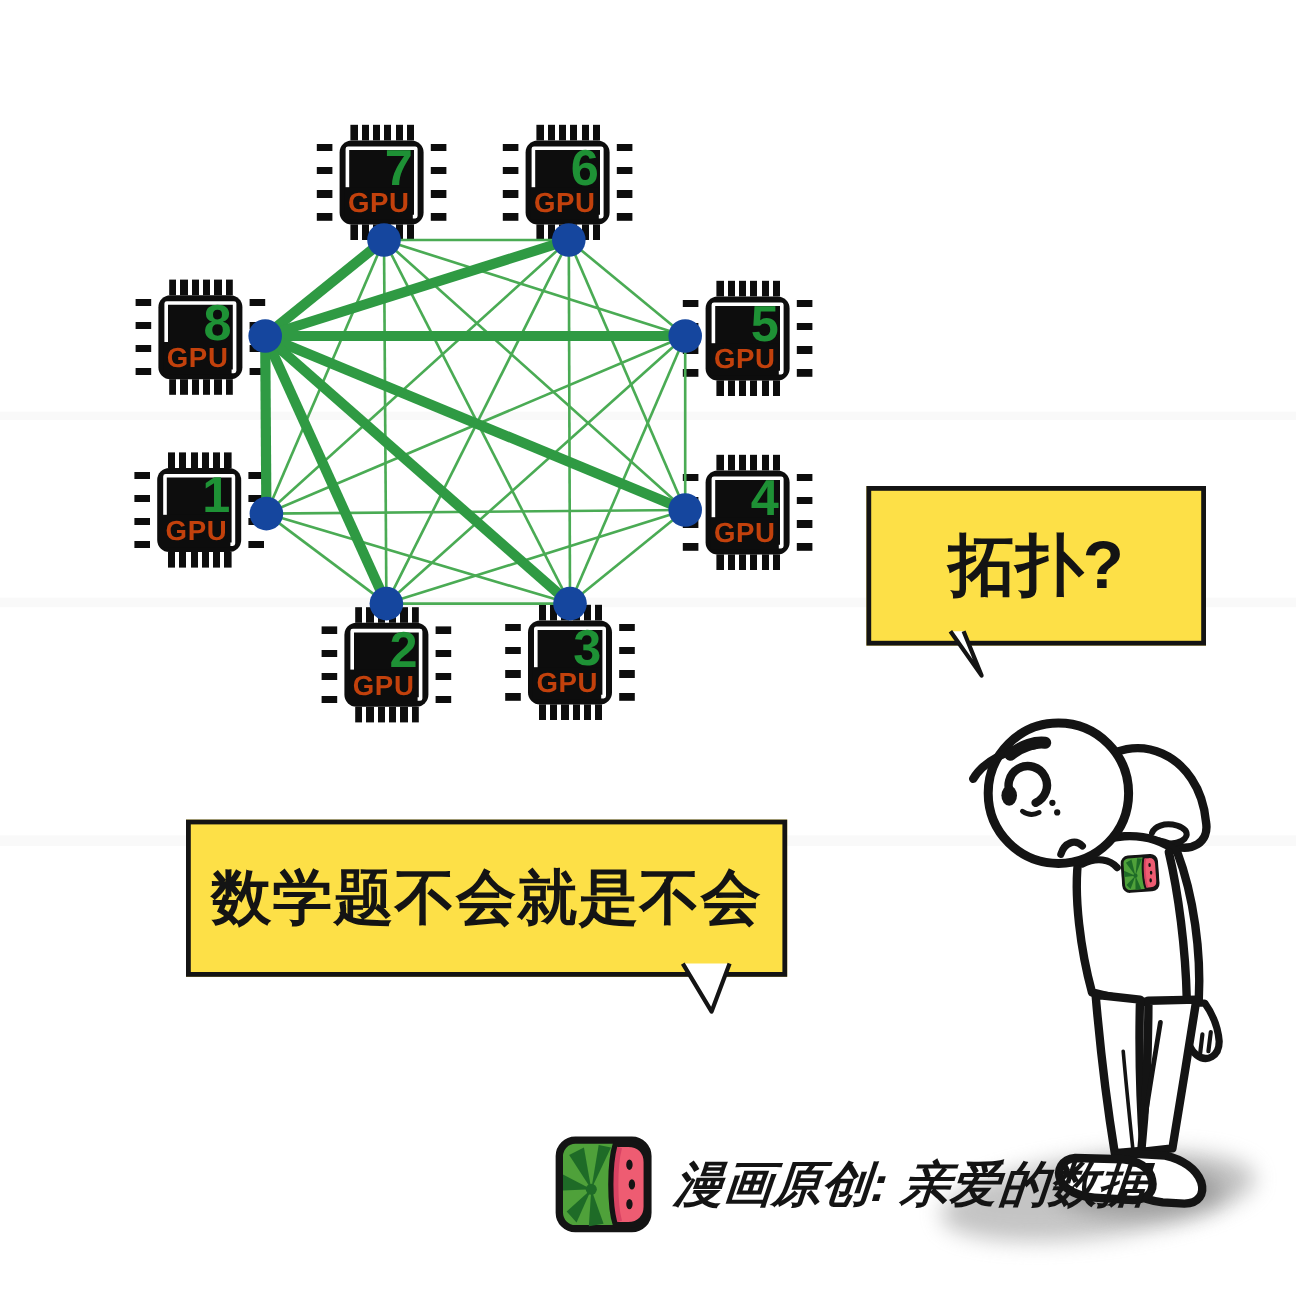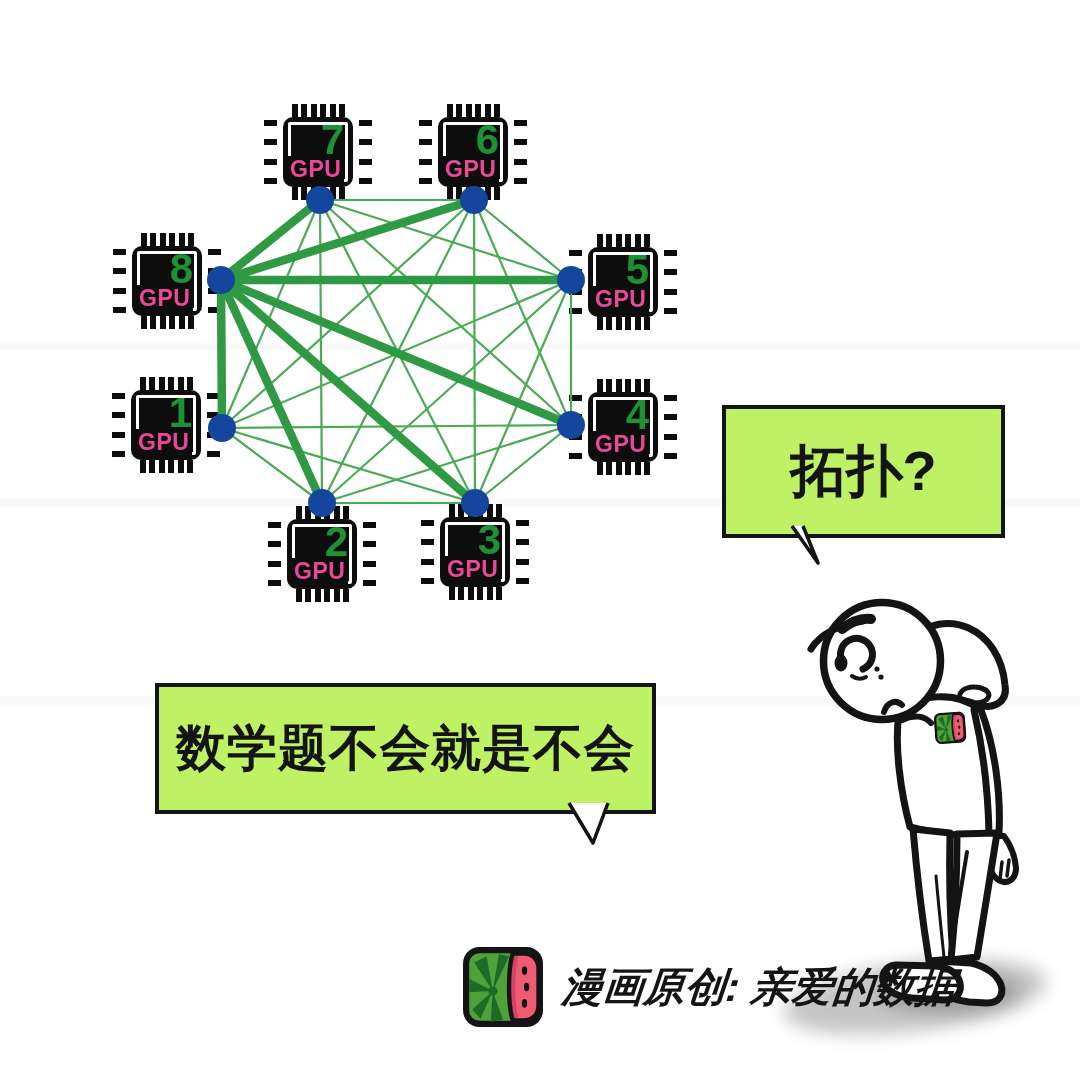--- a/index.html
+++ b/index.html
@@ -7,33 +7,33 @@
          font-family:"Liberation Sans","DejaVu Sans",sans-serif;}
   .band{position:absolute;left:0;width:1080px;background:rgba(0,0,0,0.022);}
   
   .graph-svg{position:absolute;left:0;top:0;z-index:3;}
   .chips-layer{position:absolute;left:0;top:0;width:1080px;height:1081px;z-index:2;}
   .chip{position:absolute;width:70px;height:70px;}
   .chip-body{position:absolute;inset:0;background:#0d0d0d;border-radius:10px;}
   .chip-body::after{content:"";position:absolute;inset:5px;border:3px solid #ffffff;border-radius:2px;}
   .chip-num{position:absolute;top:0px;right:9px;font-size:42px;line-height:1.1;font-weight:800;
             color:#1e9135;z-index:2;}
-  .chip-label{position:absolute;left:4px;bottom:4px;background:#0d0d0d;color:#ec4899;
+  .chip-label{position:absolute;left:4px;bottom:4px;background:#0d0d0d;color:#c2410c;
               font-size:23px;font-weight:800;line-height:1;padding:2px 3px;z-index:2;letter-spacing:.5px;}
   .pins{position:absolute;}
   .pins-top{left:8.5px;top:-13px;width:53px;height:13px;
             background:repeating-linear-gradient(90deg,#0d0d0d 0 6px,transparent 6px 9.4px);}
   .pins-bottom{left:8.5px;bottom:-13px;width:53px;height:13px;
             background:repeating-linear-gradient(90deg,#0d0d0d 0 6px,transparent 6px 9.4px);}
   .pins-left{left:-19px;top:3px;width:13px;height:64px;
             background:repeating-linear-gradient(180deg,#0d0d0d 0 6px,transparent 6px 19.3px);}
   .pins-right{right:-19px;top:3px;width:13px;height:64px;
             background:repeating-linear-gradient(180deg,#0d0d0d 0 6px,transparent 6px 19.3px);}
   
-  .bubble{position:absolute;background:#bef264;border:4px solid #141414;z-index:6;
+  .bubble{position:absolute;background:#fde047;border:4px solid #141414;z-index:6;
           display:flex;align-items:center;justify-content:center;}
   .bubble-topology{left:722px;top:405px;width:275px;height:125px;}
   .bubble-topology .bubble-text{font-size:56px;font-weight:900;color:#141414;}
   .bubble-math{left:155px;top:683px;width:493px;height:123px;}
   .bubble-math .bubble-text{font-size:50px;font-weight:700;color:#141414;letter-spacing:1px;white-space:nowrap;}
   .tails-svg{position:absolute;left:0;top:0;z-index:7;pointer-events:none;}
   
   .character-svg{position:absolute;left:0;top:0;z-index:4;}
   
   .credit{position:absolute;left:462px;top:946px;display:flex;align-items:center;z-index:8;}

